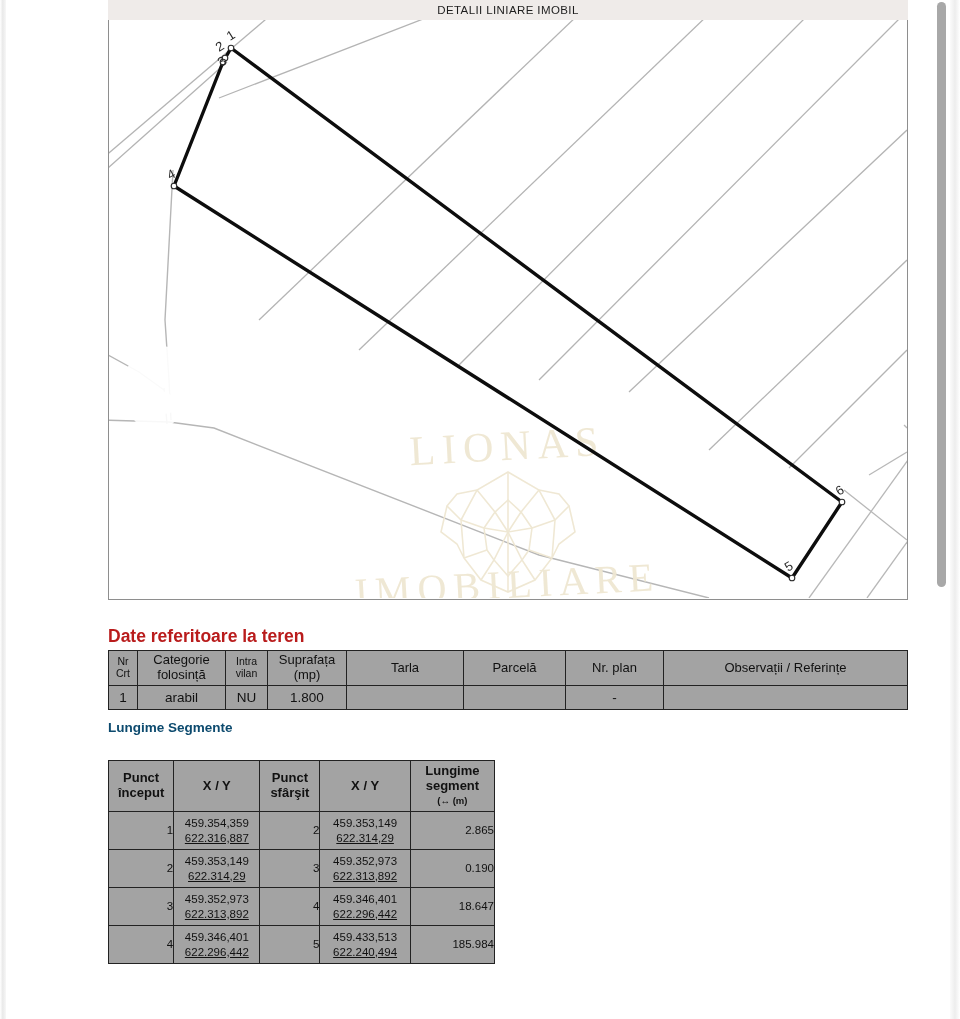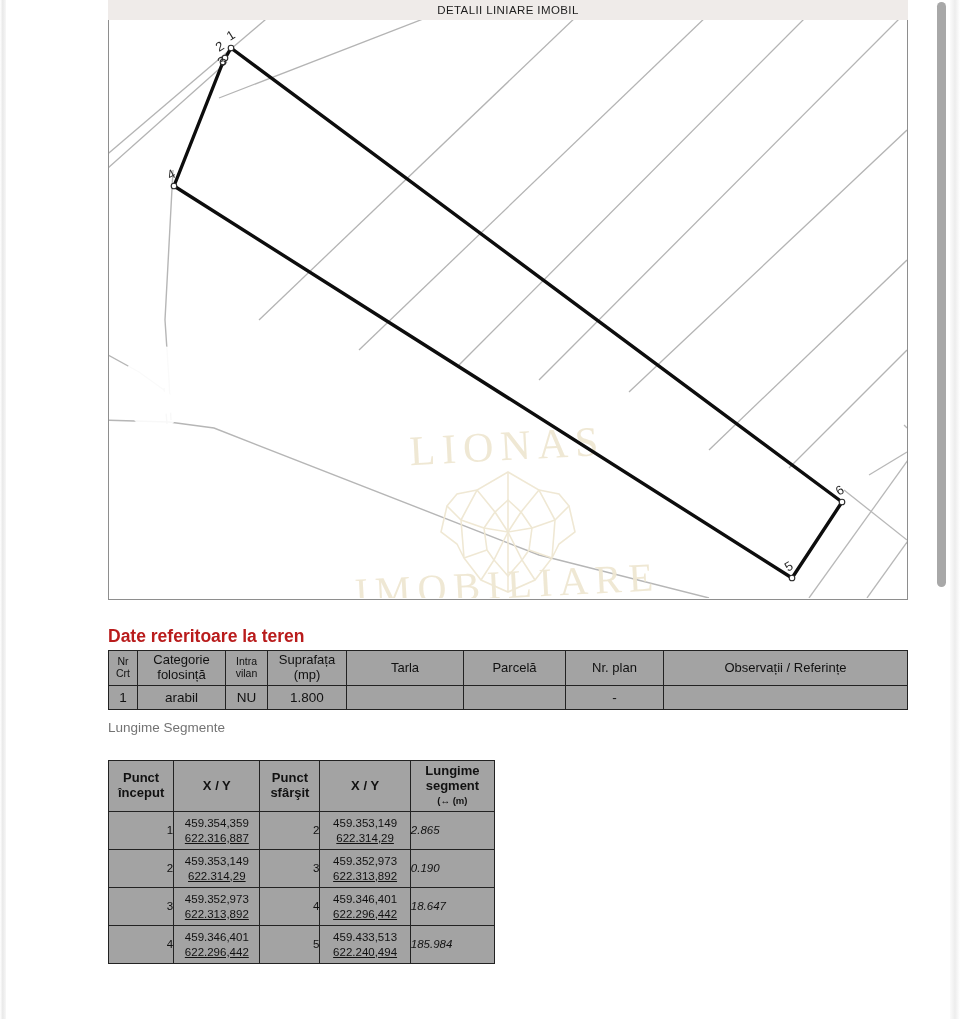--- a/index.html
+++ b/index.html
@@ -100,22 +100,22 @@
     position: absolute;
     font-size: 17.5px;
     font-weight: bold;
     color: #b91c1c;
     white-space: nowrap;
     text-align: center;
   }
   .note-line {
     position: absolute;
     font-size: 13.5px;
-    font-weight: normal;
-    color: #737373;
+    font-weight: bold;
+    color: #0c4a6e;
     white-space: nowrap;
   }
 
   
   table.doc-table {
     position: absolute;
     border-collapse: collapse;
     background: #a3a3a3;
     table-layout: fixed;
   }
@@ -169,23 +169,23 @@
   td.c-idx {
     text-align: right;
     padding-right: 4px;
     font-size: 12.5px;
   }
   td.c-xy {
     text-align: center;
     font-size: 11.5px;
   }
   td.c-len {
+    text-align: right;
     padding-right: 5px;
     font-size: 15px;
-    font-style: italic;
   }
   .xy-a { display: block; }
   .xy-b { display: block; text-decoration: underline; }
 </style>
 </head>
 <body>
 
 <div id="page">
 
   <div class="edge-strip-left"></div>

